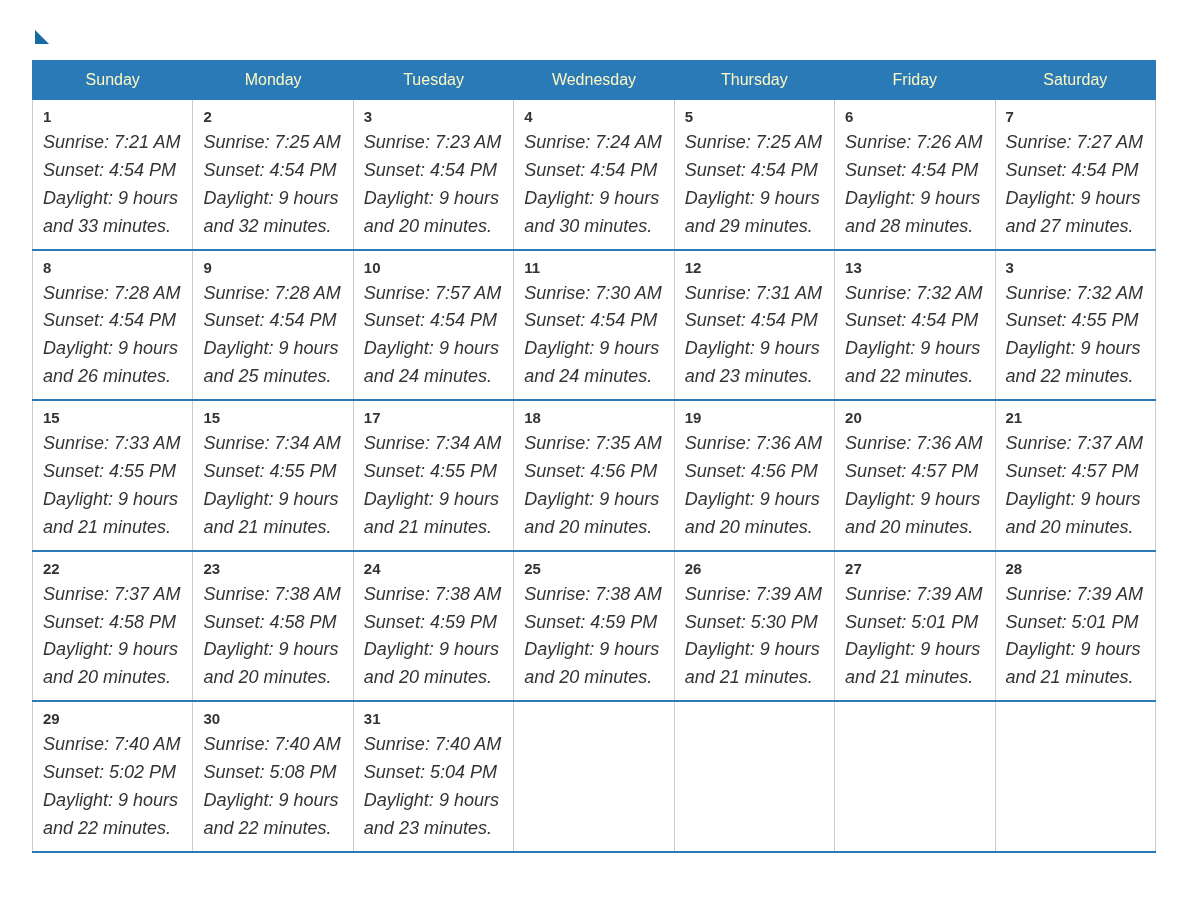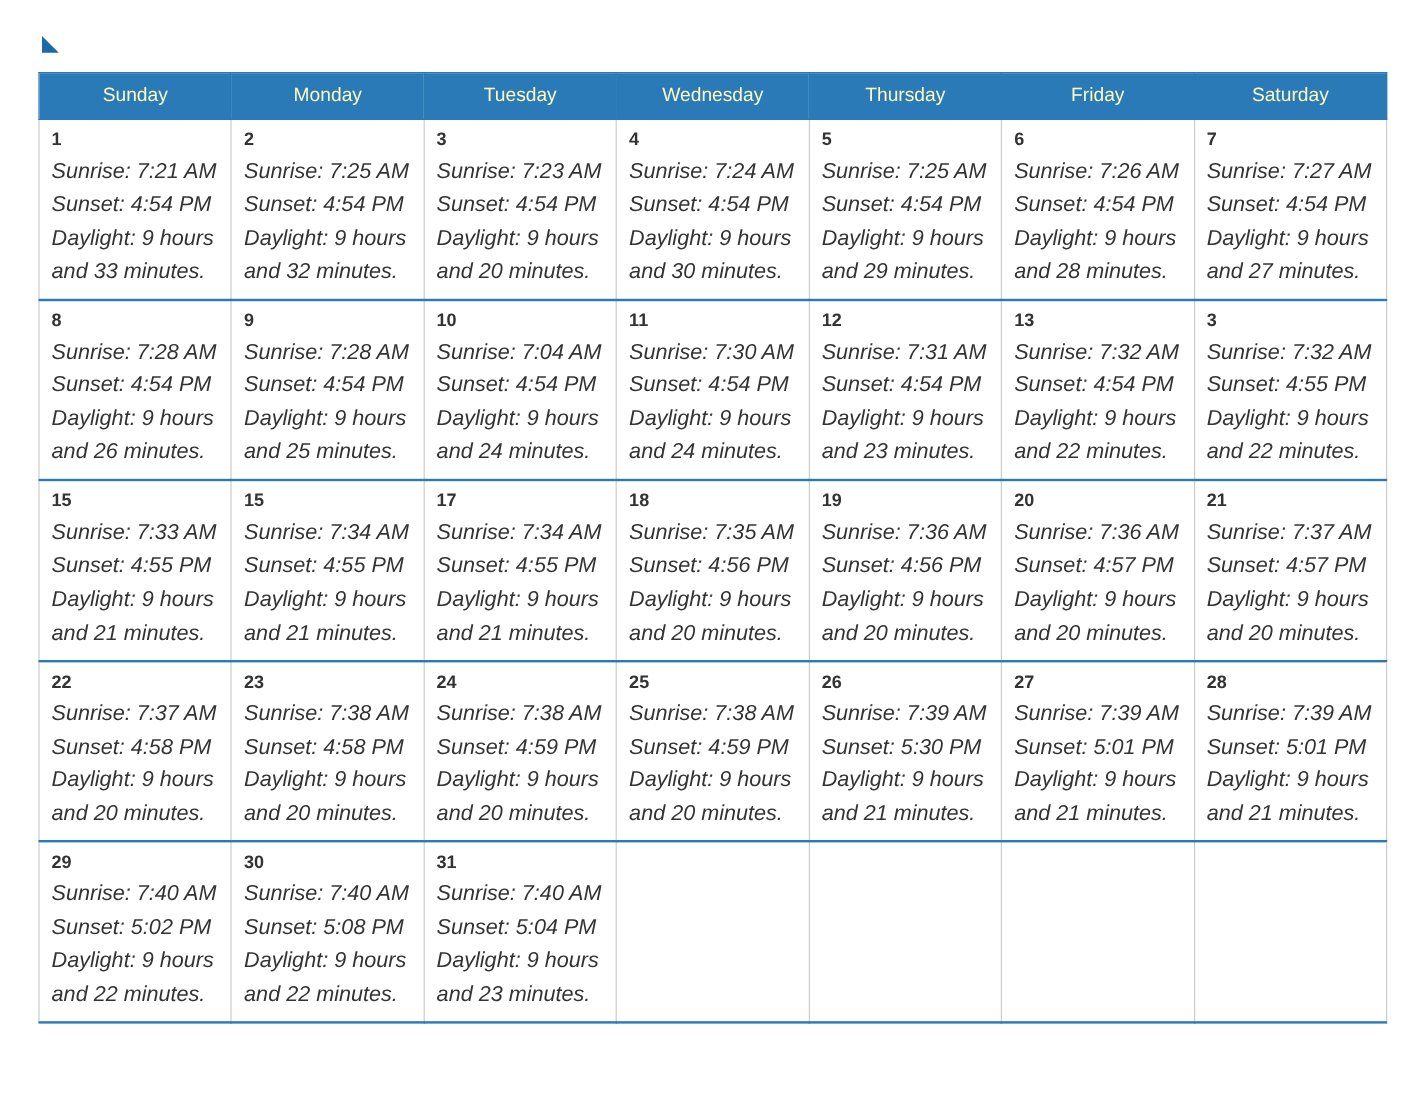--- a/index.html
+++ b/index.html
@@ -203,21 +203,21 @@
           <span class="day-number">9</span>
           <div class="day-info">
             <span>Sunrise: 7:28 AM</span><br>
             <span>Sunset: 4:54 PM</span><br>
             <span>Daylight: 9 hours and 25 minutes.</span>
           </div>
         </td>
         <td>
           <span class="day-number">10</span>
           <div class="day-info">
-            <span>Sunrise: 7:04 AM</span><br>
+            <span>Sunrise: 7:57 AM</span><br>
             <span>Sunset: 4:54 PM</span><br>
             <span>Daylight: 9 hours and 24 minutes.</span>
           </div>
         </td>
         <td>
           <span class="day-number">11</span>
           <div class="day-info">
             <span>Sunrise: 7:30 AM</span><br>
             <span>Sunset: 4:54 PM</span><br>
             <span>Daylight: 9 hours and 24 minutes.</span>

